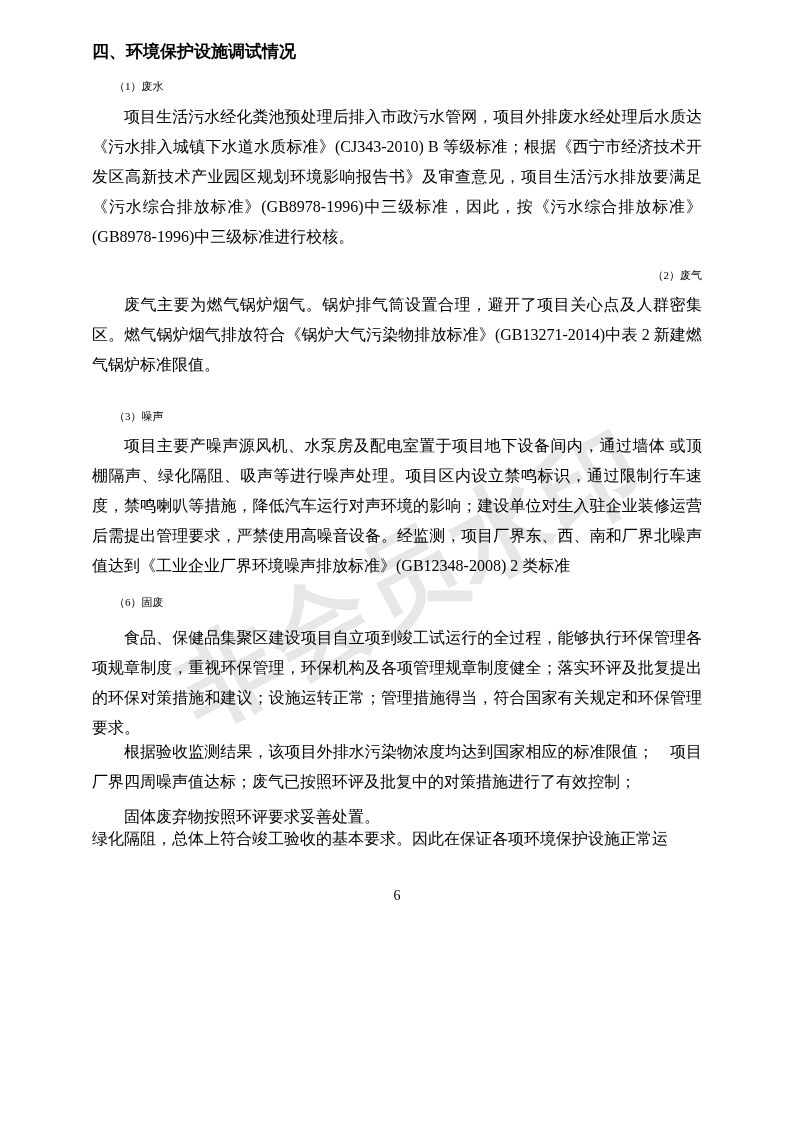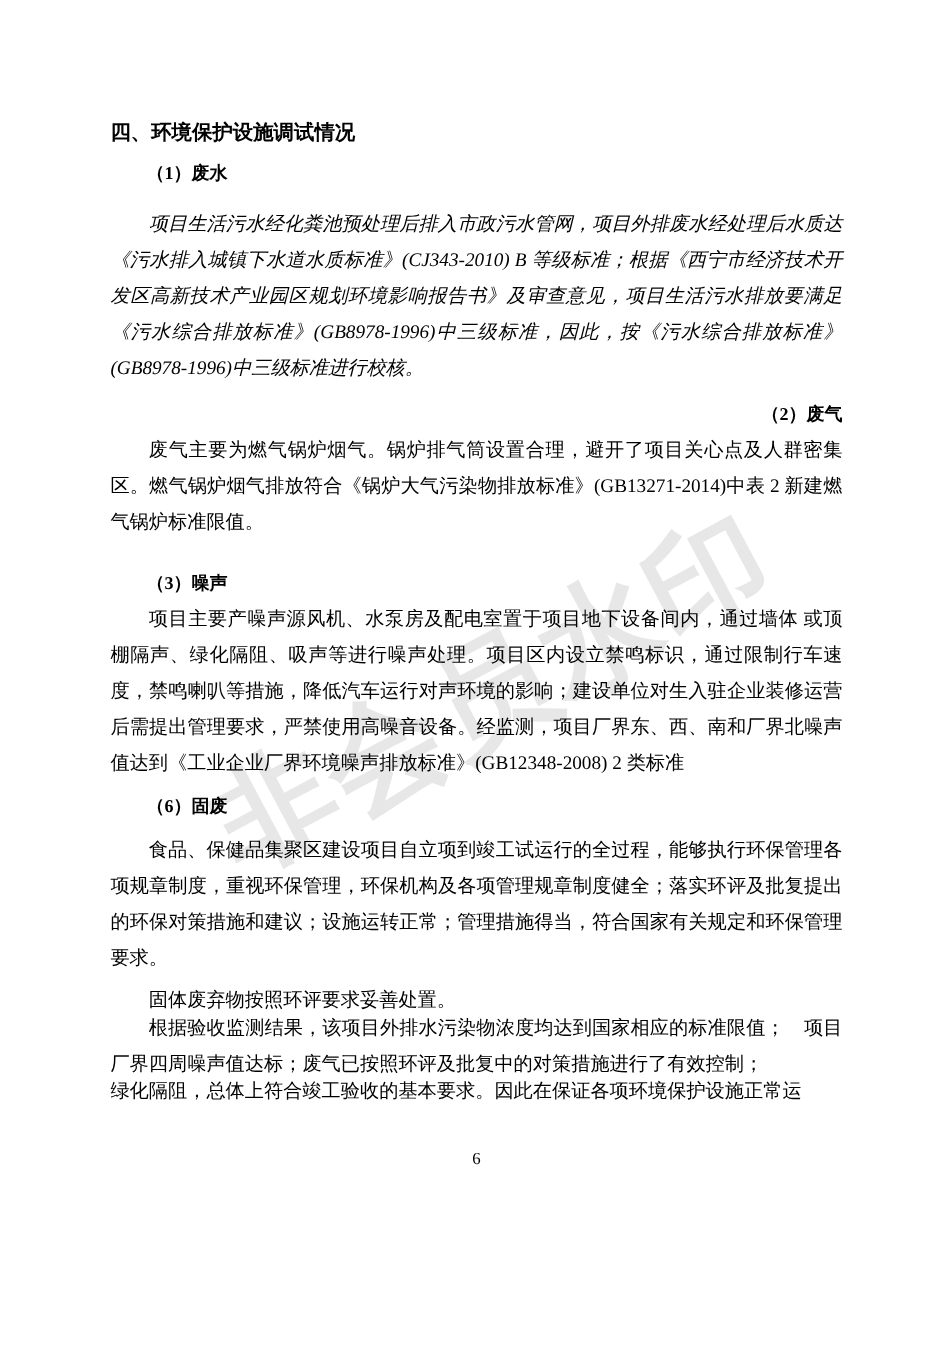--- a/index.html
+++ b/index.html
@@ -27,48 +27,48 @@
     font-size: 100px;
     letter-spacing: 2px;
     color: #e7e7e7;
     white-space: nowrap;
     z-index: 0;
     user-select: none;
   }
   .content {
     position: absolute;
     left: 92px;
-    top: 16px;
+    top: 1px;
     width: 610px;
-    padding-top: 80px;
+    padding-top: 36px;
     z-index: 1;
   }
   .sec-title {
     font-size: 17px;
     font-weight: bold;
     line-height: 30px;
     margin: 0;
   }
   .sub-heading {
-    font-size: 15px;
-    font-weight: bold;
+    font-size: 11px;
+    font-weight: normal;
     line-height: 30px;
     text-indent: 2em;
     margin: 0;
   }
   .para {
     font-size: 16px;
     line-height: 30px;
     text-align: justify;
     text-indent: 2em;
     margin: 0;
   }
   .t1 { margin-top: 0; }
   .h-ws { margin-top: 4px; }
-  .p-ws { margin-top: 13px; font-style: italic; }
+  .p-ws { margin-top: 1px; }
   .h-gas { margin-top: 8px; text-align: right; }
   .p-gas { margin-top: 0; }
   .h-noise { margin-top: 21px; }
   .p-noise { margin-top: 0; }
   .h-solid { margin-top: 6px; }
   .p-solid { margin-top: 0; }
   .t2 { margin-top: 8px; }
   .c1 { margin-top: 6px; }
   .c2 { margin-top: -6px; }
   .c3 { margin-top: 5px; }
@@ -97,20 +97,20 @@
     <div class="sub-heading h-gas">（2）废气</div>
     <p class="para p-gas">废气主要为燃气锅炉烟气。锅炉排气筒设置合理，避开了项目关心点及人群密集区。燃气锅炉烟气排放符合《锅炉大气污染物排放标准》(GB13271-2014)中表 2 新建燃气锅炉标准限值。</p>
 
     <div class="sub-heading h-noise">（3）噪声</div>
     <p class="para p-noise">项目主要产噪声源风机、水泵房及配电室置于项目地下设备间内，通过墙体 或顶棚隔声、绿化隔阻、吸声等进行噪声处理。项目区内设立禁鸣标识，通过限制行车速度，禁鸣喇叭等措施，降低汽车运行对声环境的影响；建设单位对生入驻企业装修运营后需提出管理要求，严禁使用高噪音设备。经监测，项目厂界东、西、南和厂界北噪声值达到《工业企业厂界环境噪声排放标准》(GB12348-2008) 2 类标准</p>
 
     <div class="sub-heading h-solid">（6）固废</div>
 
 
     <p class="para c1">食品、保健品集聚区建设项目自立项到竣工试运行的全过程，能够执行环保管理各项规章制度，重视环保管理，环保机构及各项管理规章制度健全；落实环评及批复提出的环保对策措施和建议；设施运转正常；管理措施得当，符合国家有关规定和环保管理要求。</p>
+    <p class="para c2">根据验收监测结果，该项目外排水污染物浓度均达到国家相应的标准限值；　项目厂界四周噪声值达标；废气已按照环评及批复中的对策措施进行了有效控制；</p>
     <p class="para c3">固体废弃物按照环评要求妥善处置。</p>
-    <p class="para c2">根据验收监测结果，该项目外排水污染物浓度均达到国家相应的标准限值；　项目厂界四周噪声值达标；废气已按照环评及批复中的对策措施进行了有效控制；</p>
     <p class="para c4">绿化隔阻，总体上符合竣工验收的基本要求。因此在保证各项环境保护设施正常运</p>
 
     <div class="page-number">6</div>
 
   </div>
 </div>
 
 </body></html>

